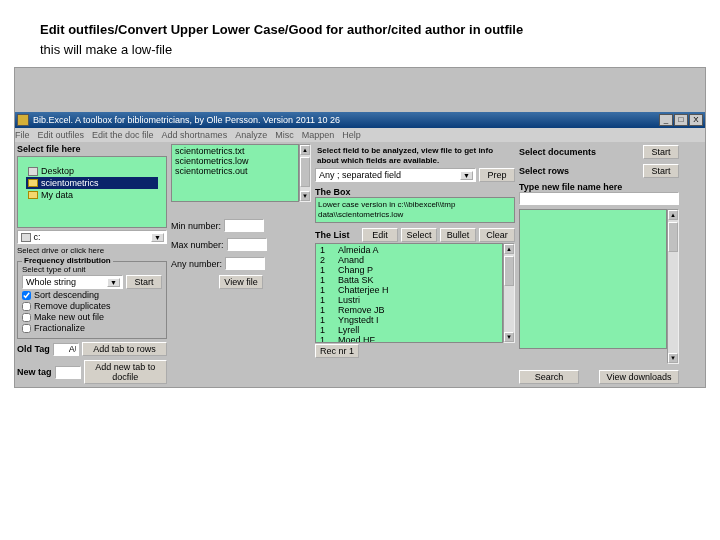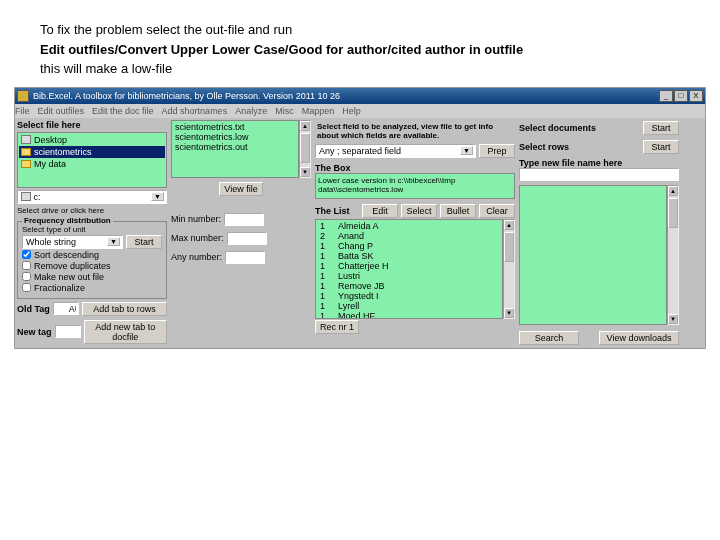--- a/index.html
+++ b/index.html
@@ -1,34 +1,34 @@
 <!DOCTYPE html>
 <html><head>
 <meta charset="utf-8">
 <style>
   * { box-sizing: border-box; margin: 0; padding: 0; }
   body { width: 720px; height: 540px; background: #fff; font-family: Arial, sans-serif; font-size: 10px; overflow: hidden; }
   .doc { padding: 20px 40px 8px 40px; font-size: 13px; line-height: 1.5; }
   .doc .bold { font-weight: bold; }
   .app { margin: 0 14px; border: 1px solid #999; background: #c0c0c0; }
-  .titlebar { background: linear-gradient(#3a6ea5,#0a3d7a); color: #fff; height: 16px; display: flex; align-items: center; padding: 0 2px; font-size: 9px; }
+  .titlebar { background: linear-gradient(#3a6ea5,#0a3d7a); color: #fff; height: 16px; display: flex; align-items: center; padding: 0 2px; font-size: 9px; margin-top: 44px; }
   .titlebar .ticon { width: 12px; height: 12px; background: #d4af37; border: 1px solid #555; margin-right: 4px; }
   .titlebar .spacer { flex: 1; }
   .winbtn { width: 14px; height: 12px; background: #ccc; border: 1px solid #555; margin-left: 1px; display: flex; align-items: center; justify-content: center; color: #000; font-size: 8px; line-height: 1; }
   .menubar { background: #d0d0d0; height: 14px; display: flex; gap: 8px; padding: 0 0; font-size: 9px; align-items: center; color: #555; }
   .body { display: flex; gap: 4px; padding: 2px; }
   .col { display: flex; flex-direction: column; gap: 2px; }
   .c1 { width: 150px; }
   .c2 { width: 140px; }
   .c3 { width: 200px; }
   .c4 { width: 160px; }
   .panel-label { font-size: 9px; font-weight: bold; }
   .white { background: #86efac; border: 1px solid #888; }
   .btn { background: #d4d0c8; border: 1px outset #fff; font-size: 9px; padding: 1px 4px; text-align: center; display: inline-block; min-width: 36px; }
-  .folder-pane { height: 56px; padding: 1px; overflow: hidden; }
+  .folder-pane { height: 72px; padding: 8px; overflow: hidden; }
   .folder-row { display: flex; align-items: center; gap: 3px; font-size: 9px; padding: 1px 2px; }
   .folder-row.sel { background: #0a246a; color: #fff; }
   .ficon { width: 10px; height: 8px; background: #f5d76e; border: 1px solid #aa8800; }
   .hdicon { width: 10px; height: 9px; background: #ddd; border: 1px solid #777; }
   .drop { height: 14px; display: flex; align-items: center; padding: 0 3px; border: 1px inset #fff; background: #fff; font-size: 9px; position: relative; }
   .drop::after { content: '▼'; position: absolute; right: 2px; font-size: 7px; background: #ddd; padding: 0 2px; border: 1px outset #fff; }
   .groupbox { border: 1px solid #888; padding: 3px 4px 4px 4px; position: relative; margin-top: 4px; }
   .groupbox .gtitle { position: absolute; top: -6px; left: 4px; background: #c0c0c0; padding: 0 2px; font-size: 8px; font-weight: bold; }
   .chk { font-size: 9px; display: flex; align-items: center; gap: 3px; margin: 1px 0; }
   .chk input { width: 9px; height: 9px; }
@@ -44,21 +44,20 @@
   .scrollv .thumb { position: absolute; top: 12px; left: 0; right: 0; height: 30px; background: #c0c0c0; border: 1px outset #fff; }
   .scrollv::before { content: '▴'; position: absolute; top: 0; left: 0; right: 0; text-align: center; font-size: 7px; background: #c0c0c0; border: 1px outset #fff; }
   .scrollv::after { content: '▾'; position: absolute; bottom: 0; left: 0; right: 0; text-align: center; font-size: 7px; background: #c0c0c0; border: 1px outset #fff; }
   .hflex { display: flex; }
   .sec { margin-bottom: 2px; }
 </style>
 </head>
 <body>
 
 <div class="doc">
-  <div>To fix the problem select the out-file and run</div>
   <div class="bold">Edit outfiles/Convert Upper Lower Case/Good for author/cited author in outfile</div>
   <div>this will make a low-file</div>
 </div>
 
 <div class="app">
   <div class="titlebar">
     <div class="ticon"></div>
     <div>Bib.Excel. A toolbox for bibliometricians, by Olle Persson. Version 2011 10 26</div>
     <div class="spacer"></div>
     <div class="winbtn">_</div>
@@ -140,36 +139,36 @@
       <div class="hflex">
         <div class="white filelist" style="flex:1">
           <div class="frow">scientometrics.txt</div>
           <div class="frow">scientometrics.low</div>
           <div class="frow">scientometrics.out</div>
         </div>
         <div class="scrollv">
             <div class="thumb"></div>
           </div>
       </div>
-      <div style="text-align:center;margin-top:2px">
-        <span class="btn">View file</span>
-      </div>
       <div style="margin-top:14px">
         <div class="row">
             <span>Min number:</span>
             <input class="txt" style="width: 40px;">
           </div>
         <div class="row" style="margin-top:6px">
             <span>Max number:</span>
             <input class="txt" style="width: 40px;">
           </div>
         <div class="row" style="margin-top:6px">
             <span>Any number:</span>
             <input class="txt" style="width: 40px;">
           </div>
+      </div>
+      <div style="text-align:center;margin-top:2px">
+        <span class="btn">View file</span>
       </div>
     </div>
 
     <div class="col c3">
       <div class="sec">
         <div class="info panel-label">Select field to be analyzed, view file to get info about which fields are available.</div>
         <div class="row">
           <div class="drop" style="flex:1">
               <span>Any ; separated field</span>
             </div>

